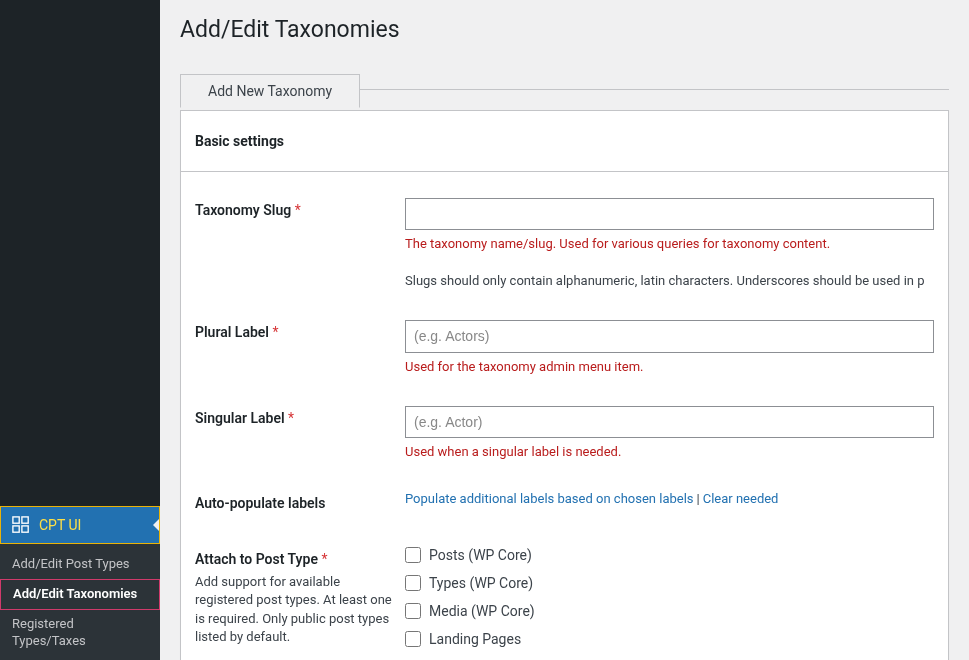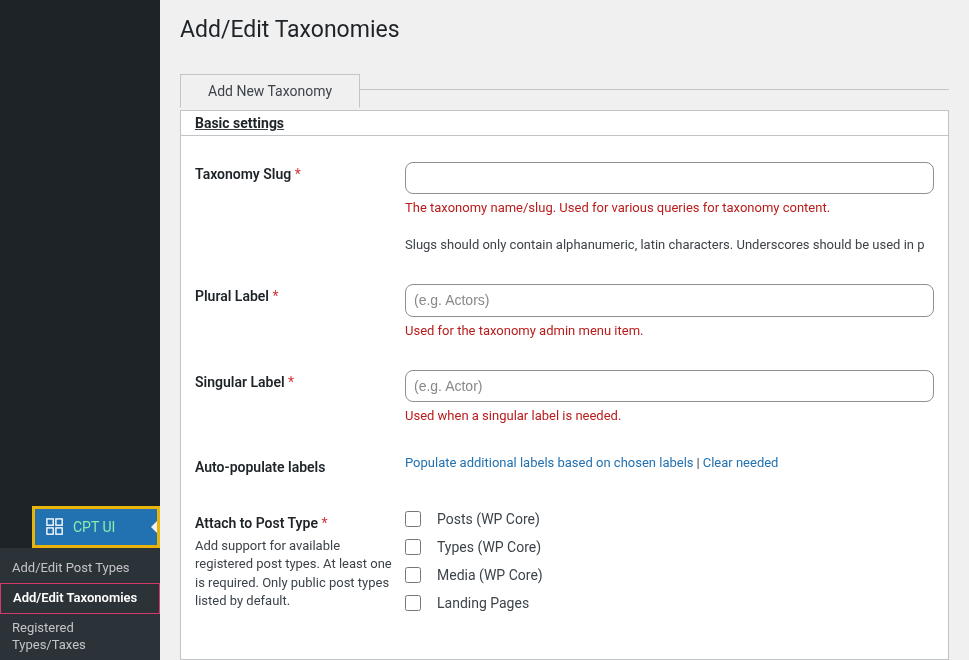--- a/index.html
+++ b/index.html
@@ -27,26 +27,25 @@
       color: #f0f0f1;
     }
     .sidebar-spacer {
       height: 506px;
     }
     .menu-top {
       display: flex;
       align-items: center;
       padding: 8px 10px;
       background: #2271b1;
-      color: #86efac;
+      color: #fde047;
       font-size: 14px;
       position: relative;
       cursor: pointer;
-      border: 3px solid #eab308;
-      margin-left: 32px;
+      border: 1px solid #eab308;
     }
     .menu-top .icon {
       width: 20px;
       height: 20px;
       margin-right: 8px;
       display: flex;
       align-items: center;
       justify-content: center;
     }
     .menu-top .arrow {
@@ -114,22 +113,21 @@
       border-bottom: 1px solid #f0f0f1;
       color: #3c434a;
     }
     .postbox {
       background: #fff;
       border: 1px solid #c3c4c7;
       box-shadow: 0 1px 1px rgba(0,0,0,.04);
     }
     .postbox-header {
       border-bottom: 1px solid #c3c4c7;
-      padding: 4px 14px;
-      text-decoration: underline;
+      padding: 22px 14px;
     }
     .postbox-header h2 {
       font-size: 14px;
       font-weight: 700;
       color: #1d2327;
     }
     .postbox-inside {
       padding: 10px 14px 20px;
     }
     .form-table {
@@ -154,21 +152,21 @@
     }
     .required {
       color: #d63638;
       font-weight: normal;
     }
     input[type="text"] {
       width: 100%;
       padding: 4px 8px;
       font-size: 14px;
       border: 1px solid #8c8f94;
-      border-radius: 8px;
+      border-radius: 0;
       background: #fff;
       color: #2c3338;
       line-height: 1.6;
       min-height: 30px;
     }
     input[type="text"]::placeholder {
       color: #888;
     }
     .description {
       color: #b91c1c;
@@ -196,21 +194,20 @@
       color: #3c434a;
       margin-top: 6px;
       line-height: 1.4;
     }
     .checkbox-row {
       display: flex;
       align-items: center;
       margin-bottom: 12px;
       font-size: 14px;
       color: #3c434a;
-      gap: 8px;
     }
     .checkbox-row input[type="checkbox"] {
       width: 16px;
       height: 16px;
       margin-right: 8px;
       border: 1px solid #8c8f94;
       border-radius: 3px;
       cursor: pointer;
     }
     .icon svg {

